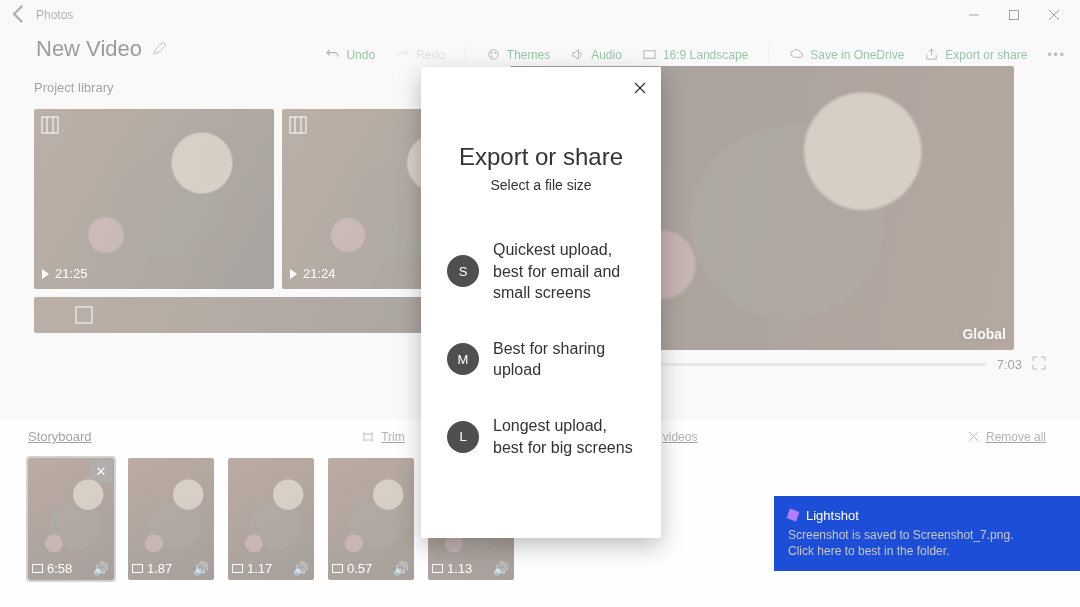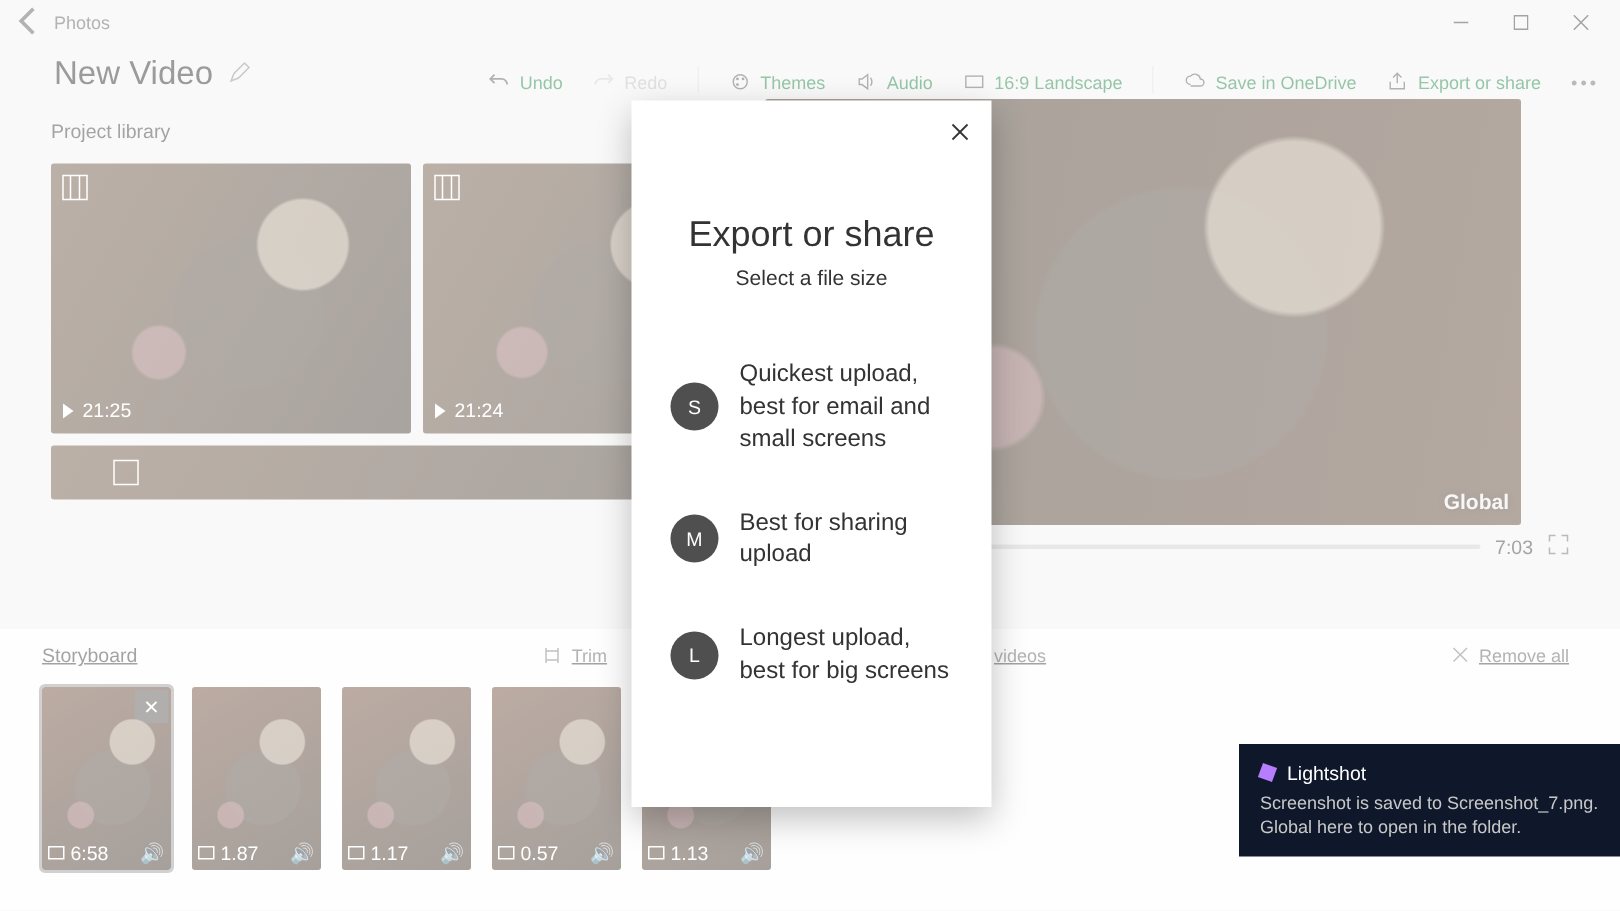--- a/index.html
+++ b/index.html
@@ -71,21 +71,21 @@
   .modal { position:absolute; left: 421px; top: 67px; width: 240px; height: 471px; background:#fff; box-shadow: 0 8px 22px rgba(0,0,0,0.25); padding: 20px 26px; }
   .modal .close-m { position:absolute; right:8px; top:8px; width:26px; height:26px; display:flex; align-items:center; justify-content:center; color:#333; }
   .modal h1 { font-weight: 300; font-size: 24px; text-align:center; margin-top: 56px; }
   .modal .sub { text-align:center; font-size: 14px; color:#333; margin-top: 6px; }
   .opts { margin-top: 46px; display:flex; flex-direction:column; gap: 34px; }
   .opt { display:flex; align-items:center; gap: 14px; }
   .circle { width:32px; height:32px; border-radius:50%; background:#4f4f4f; color:#fff; display:flex; align-items:center; justify-content:center; font-size:13px; flex-shrink:0;}
   .opt .desc { font-size: 16px; color:#333; line-height:1.35; }
 
   
-  .toast { position:absolute; right:0; bottom:36px; width: 254px; background:#0f172a; color:#eee; padding: 12px 14px; font-size:12px; }
+  .toast { position:absolute; right:0; bottom:36px; width: 306px; background:#1d4ed8; color:#eee; padding: 12px 14px; font-size:12px; }
   .toast .t-head { display:flex; align-items:center; gap:8px; margin-bottom:4px; }
   .toast .t-head .feather { width:10px; height:10px; background:#b77dff; transform: rotate(20deg); }
   .toast .t-title { font-size:13px; color:#fff; }
   .toast .t-body { color:#c8c8c8; line-height:1.35; }
 
   
   .lib-thumb::after, .preview::after, .clip::after { content:""; position:absolute; inset:0; background:
       radial-gradient(circle at 70% 30%, rgba(235,220,195,0.55) 0 14%, transparent 15%),
       radial-gradient(circle at 30% 70%, rgba(240,160,180,0.35) 0 8%, transparent 9%),
       radial-gradient(circle at 55% 55%, rgba(80,70,60,0.5) 0 30%, transparent 31%);
@@ -328,15 +328,15 @@
   </div>
 </div>
 
 <div class="toast">
   <div class="t-head">
     <div class="feather"></div>
     <div class="t-title">Lightshot</div>
   </div>
   <div class="t-body">
     <div>Screenshot is saved to Screenshot_7.png.</div>
-    <div>Global here to open in the folder.</div>
+    <div>Click here to best in the folder.</div>
   </div>
 </div>
 
 </body></html>

